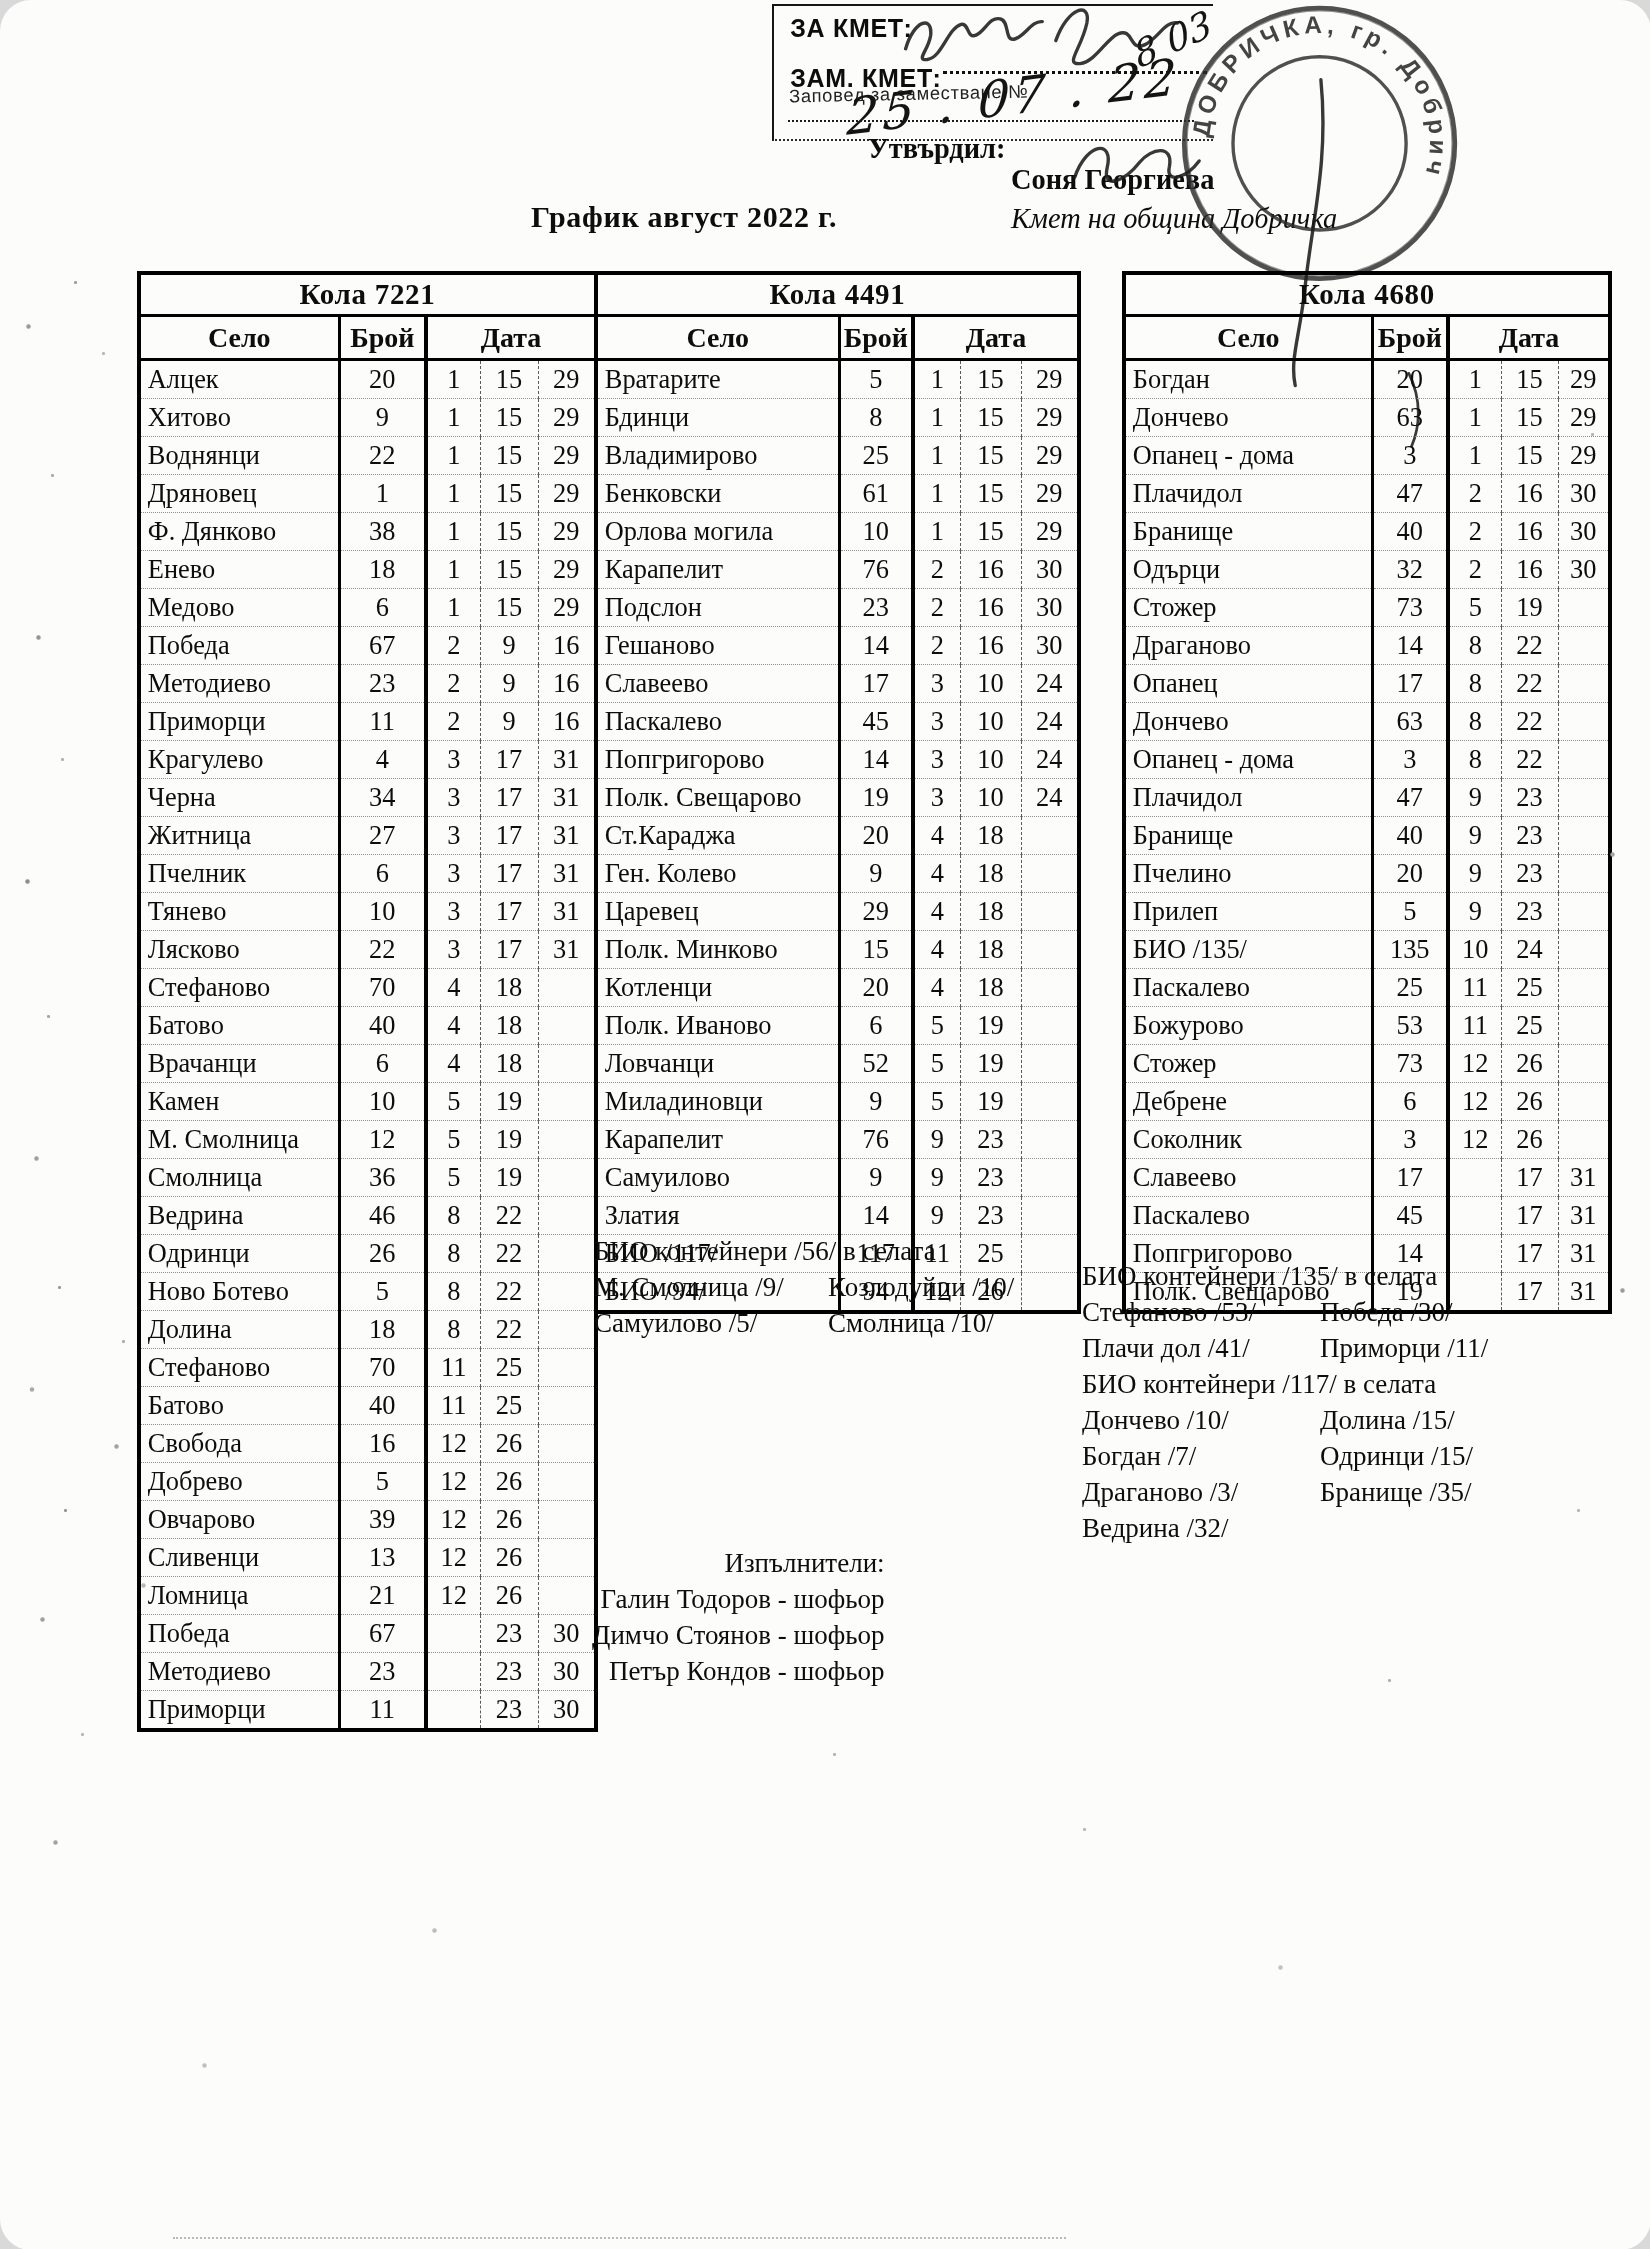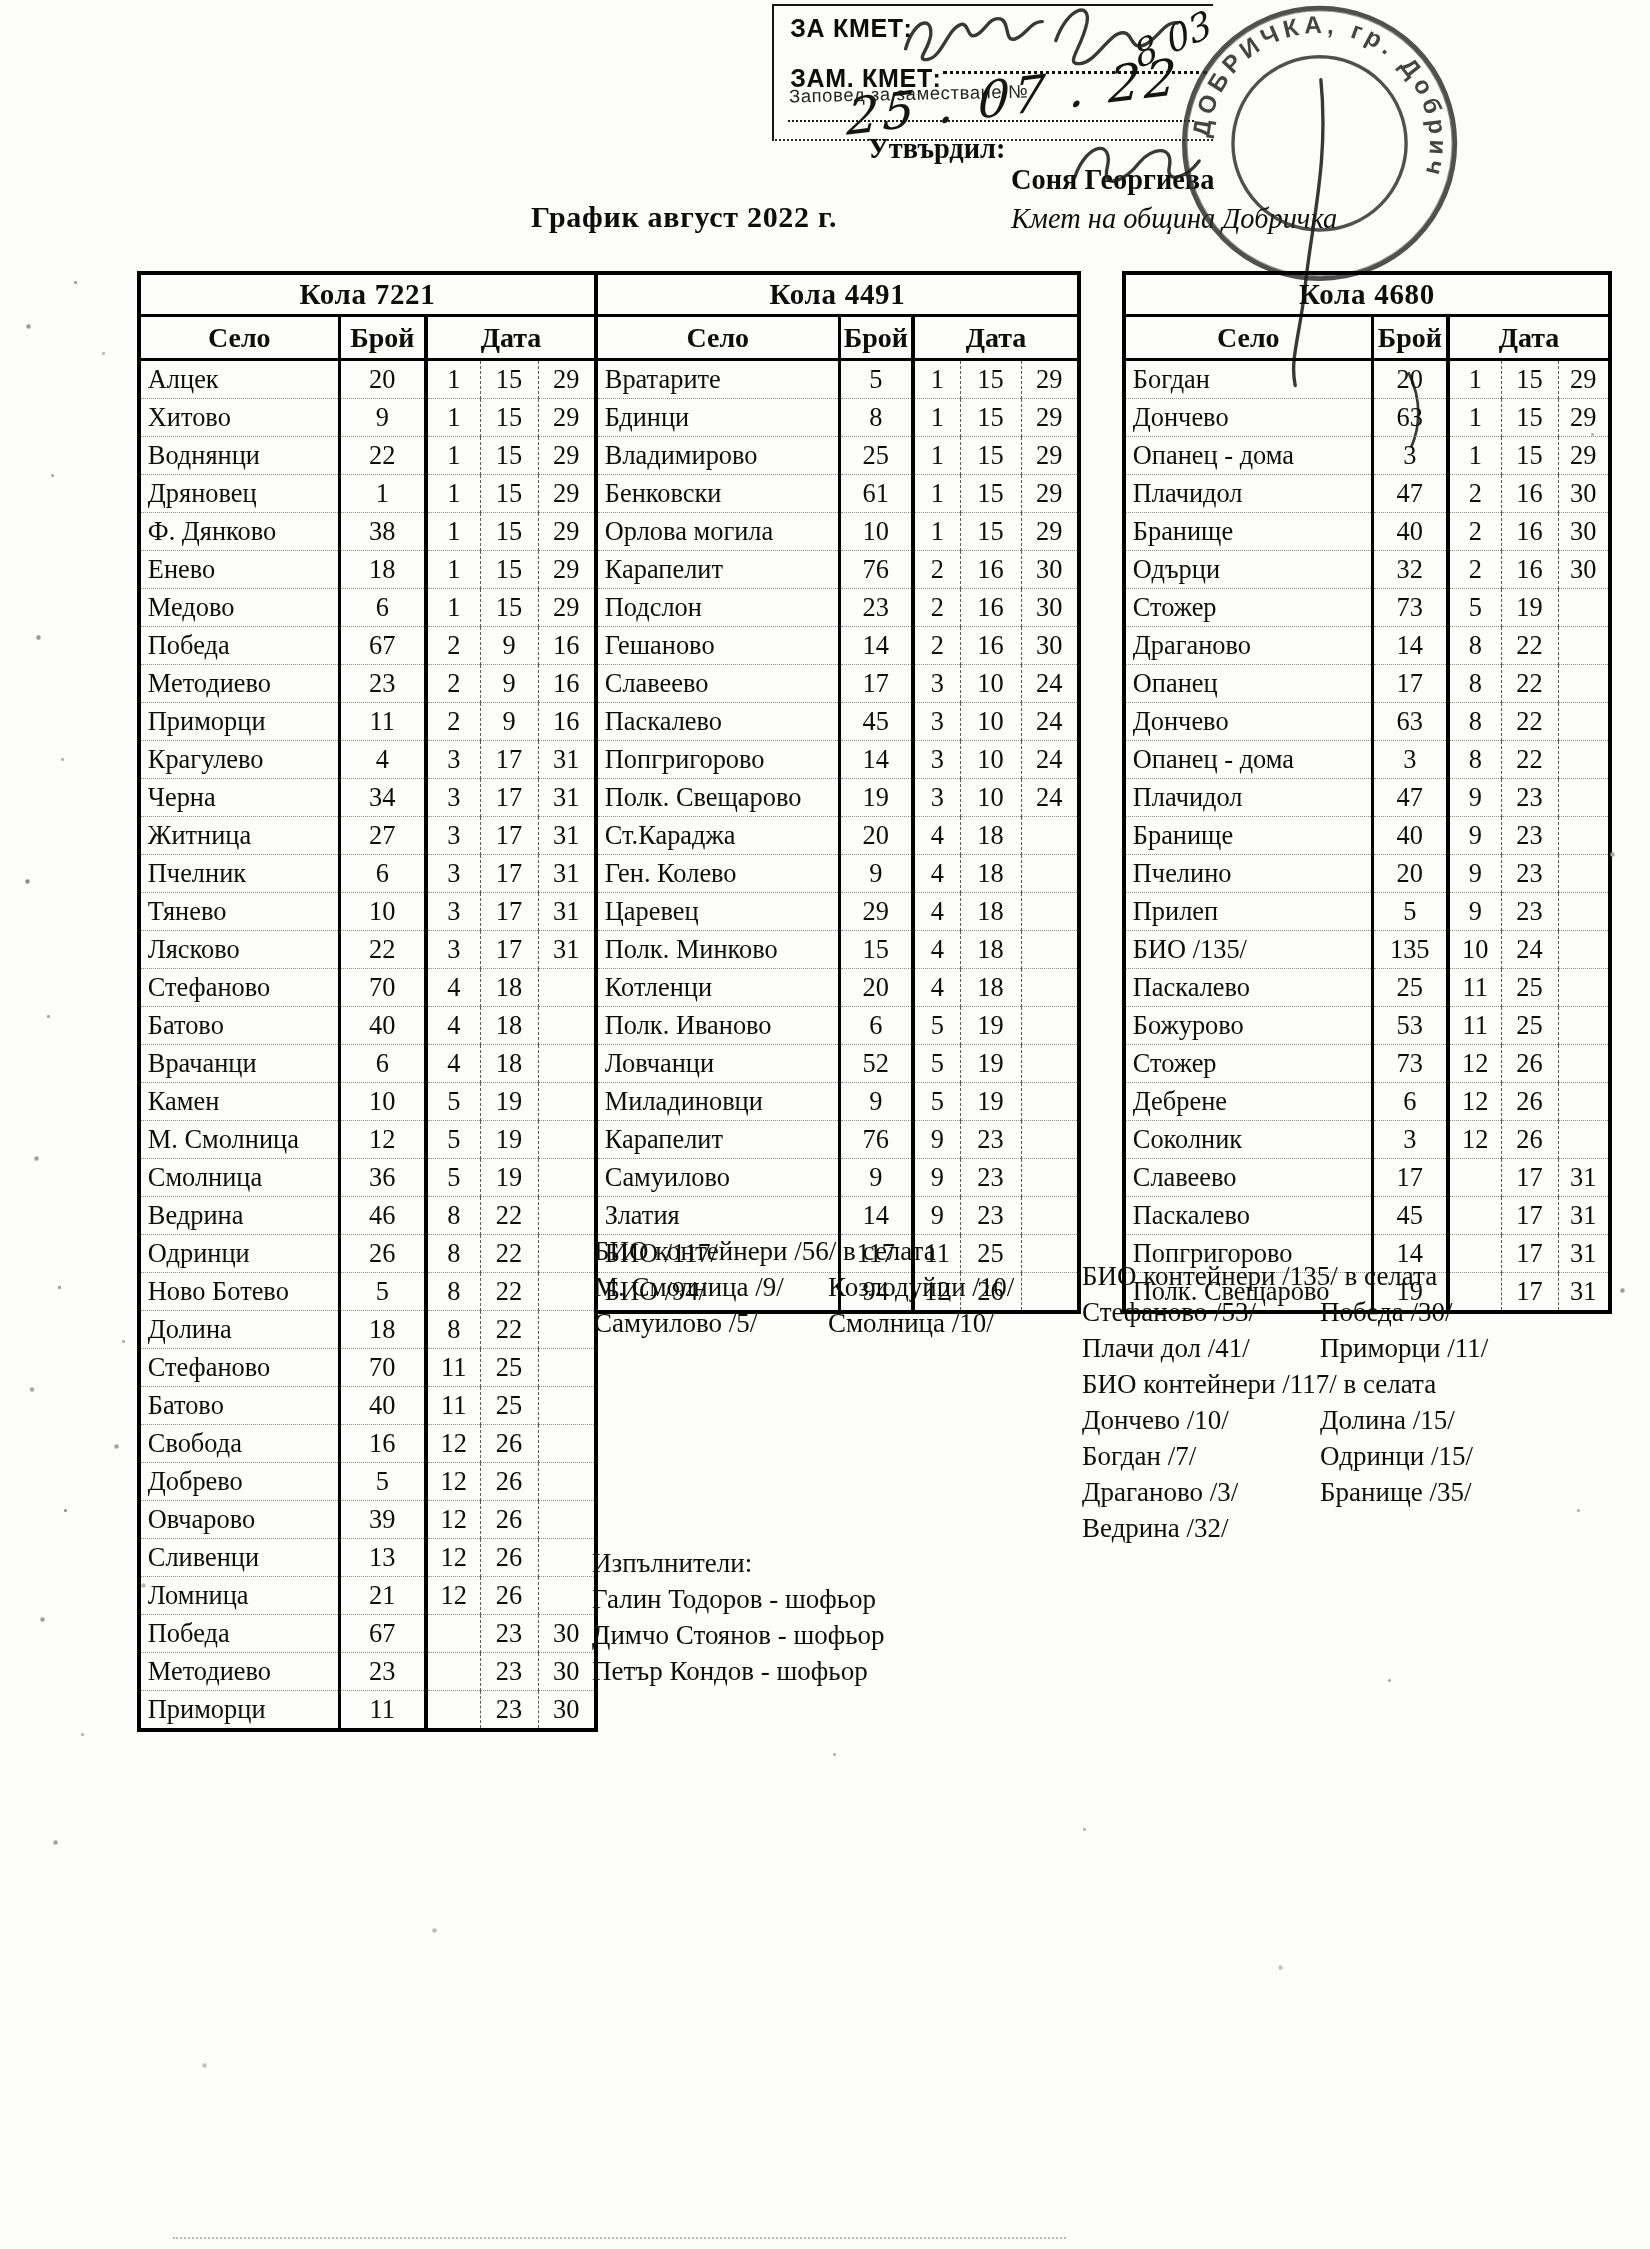--- a/index.html
+++ b/index.html
@@ -1,17 +1,17 @@
 <!DOCTYPE html>
 <html style="font-size:10.8px"><head>
 <meta charset="utf-8">
 <style>
   html,body{margin:0;padding:0;background:#d9d9d9;}
   .page{position:relative;width:1651px;height:2250px;margin:0 auto;background:#fcfcfb;
-        font-family:"Liberation Serif","DejaVu Serif",serif;color:#0d0d0d;overflow:hidden;}
+        font-family:"Liberation Serif","DejaVu Serif",serif;color:#0d0d0d;overflow:hidden;border-radius:31px;}
 
   
   .doc-title{position:absolute;left:531px;top:200px;font-size:30px;font-weight:bold;letter-spacing:0.7px;}
   .approve-label{position:absolute;left:868px;top:133px;font-size:28.4px;font-weight:bold;}
   .approver-name{position:absolute;left:1011px;top:164px;font-size:28.4px;font-weight:bold;}
   .approver-role{position:absolute;left:1011px;top:203px;font-size:28.4px;font-style:italic;}
 
   
   .stamp{position:absolute;left:772px;top:4.1px;width:439px;height:133px;
          border-left:2.7px solid #151515;border-top:2.7px solid #151515;border-bottom:2px dotted #2a2a2a;
@@ -48,21 +48,21 @@
   .notes{position:absolute;font-size:27px;line-height:36px;}
   #notes-4491{left:594px;top:1233px;width:474px;}
   #notes-4680{left:1082px;top:1258px;width:514px;}
   .note-title{white-space:nowrap;}
   .note-row{display:flex;}
   #notes-4491 .note-row span:first-child{width:234px;}
   #notes-4680 .note-row span:first-child{width:238px;}
   .note-row span{white-space:nowrap;}
 
   
-  .executors{position:absolute;left:592px;top:1545px;font-size:27px;line-height:36px;}
+  .executors{position:absolute;left:592px;top:1545px;font-size:27px;line-height:36px;text-align:right;}
   .executors div{white-space:nowrap;}
 
   
   .ink{position:absolute;left:0;top:0;pointer-events:none;}
 
   
   .speck{position:absolute;left:0;top:0;width:2.7px;height:2.7px;border-radius:50%;
          box-shadow:27px 325px 0 0.7px #9a9a9a, 51px 474px 0 0 #a8a8a8, 37px 636px 0 0.7px #969696,
            61px 758px 0 0 #b0b0b0, 26px 880px 0 0.7px #8d8d8d, 47px 1015px 0 0 #a5a5a5,
            35px 1157px 0 0.7px #9f9f9f, 58px 1286px 0 0 #989898, 30.5px 1388px 0 0.7px #a9a9a9,

